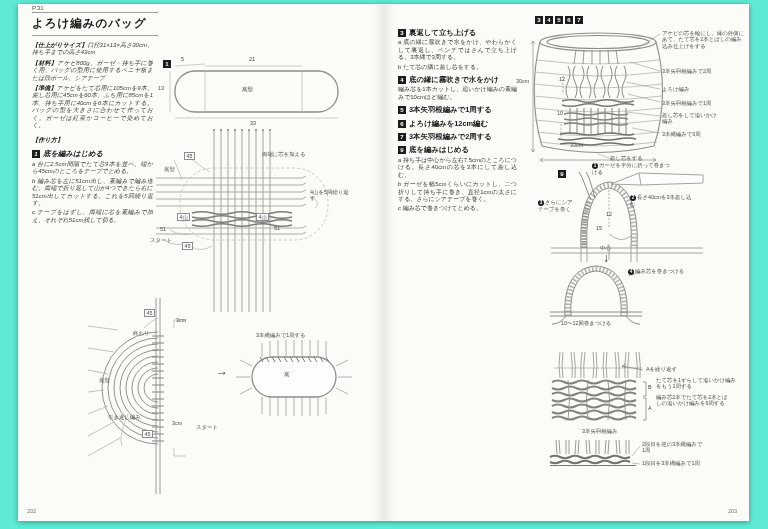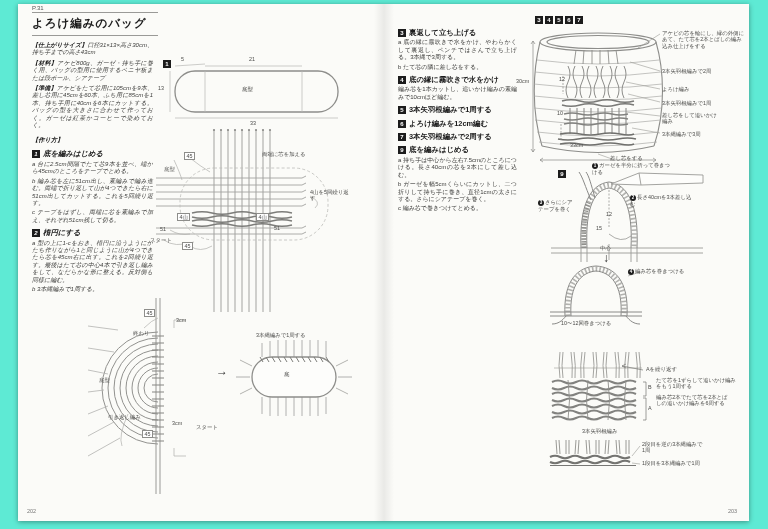--- a/index.html
+++ b/index.html
@@ -60,28 +60,20 @@
 
     <div class="step">
       <div class="stephead">
         <span class="snum">1</span>
         <span class="stitle">底を編みはじめる</span>
       </div>
       <p>a 台に2.5cm間隔でたて芯9本を並べ、端から45cmのところをテープでとめる。</p>
       <p>b 編み芯を左に51cm出し、素編みで編み進む。両端で折り返して山が4つできたら右に51cm出してカットする。これを5回繰り返す。</p>
       <p>c テープをはずし、両端に芯を素編みで加え、それぞれ51cm残して切る。</p>
     </div>
-    <div class="step">
-      <div class="stephead">
-        <span class="snum">2</span>
-        <span class="stitle">楕円にする</span>
-      </div>
-      <p>a 型の上に1-cをおき、楕円に沿うようにかたち作りながら1と同じように山が4つできたら芯を45cm右に出す。これを2回繰り返す。最後はたて芯の中心4本で引き返し編みをして、なだらかな形に整える。反対側も同様に編む。</p>
-      <p>b 3本縄編みで1周する。</p>
-    </div>
   </div>
 
   <div class="col colR">
     <div class="step">
       <div class="stephead">
           <span class="snum">3</span>
           <span class="stitle">裏返して立ち上げる</span>
         </div>
       <p>a 底の縁に霧吹きで水をかけ、やわらかくして裏返し、ペンチではさんで立ち上げる。3本縄で3周する。</p>
       <p>b たて芯の隣に差し芯をする。</p>

